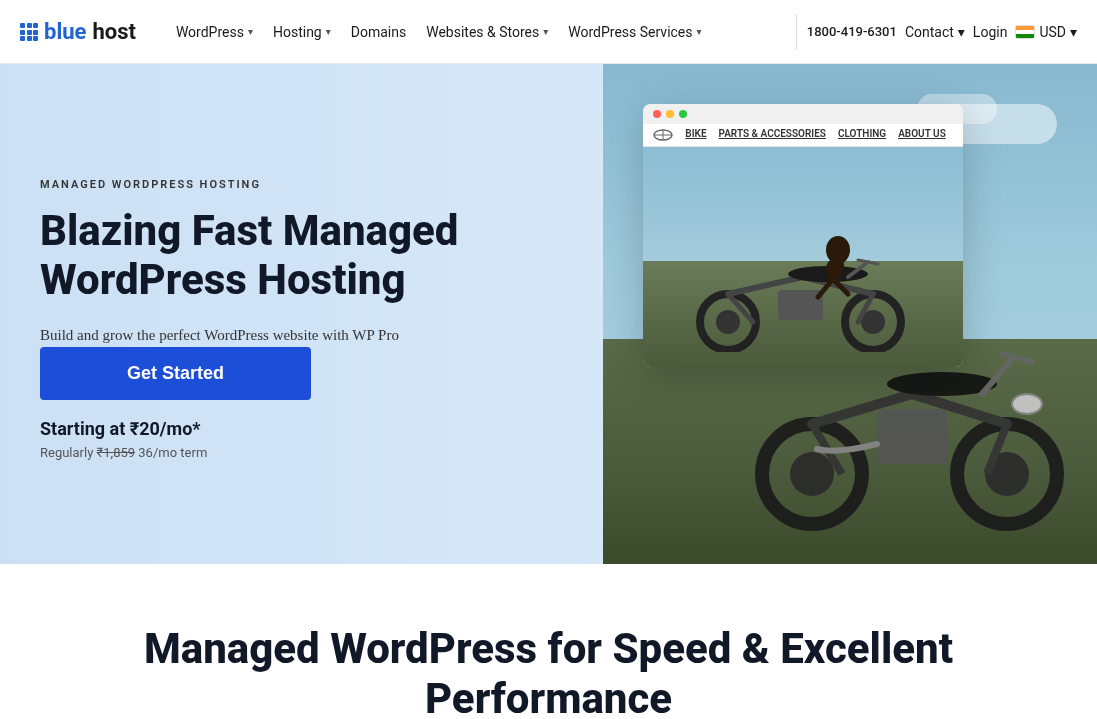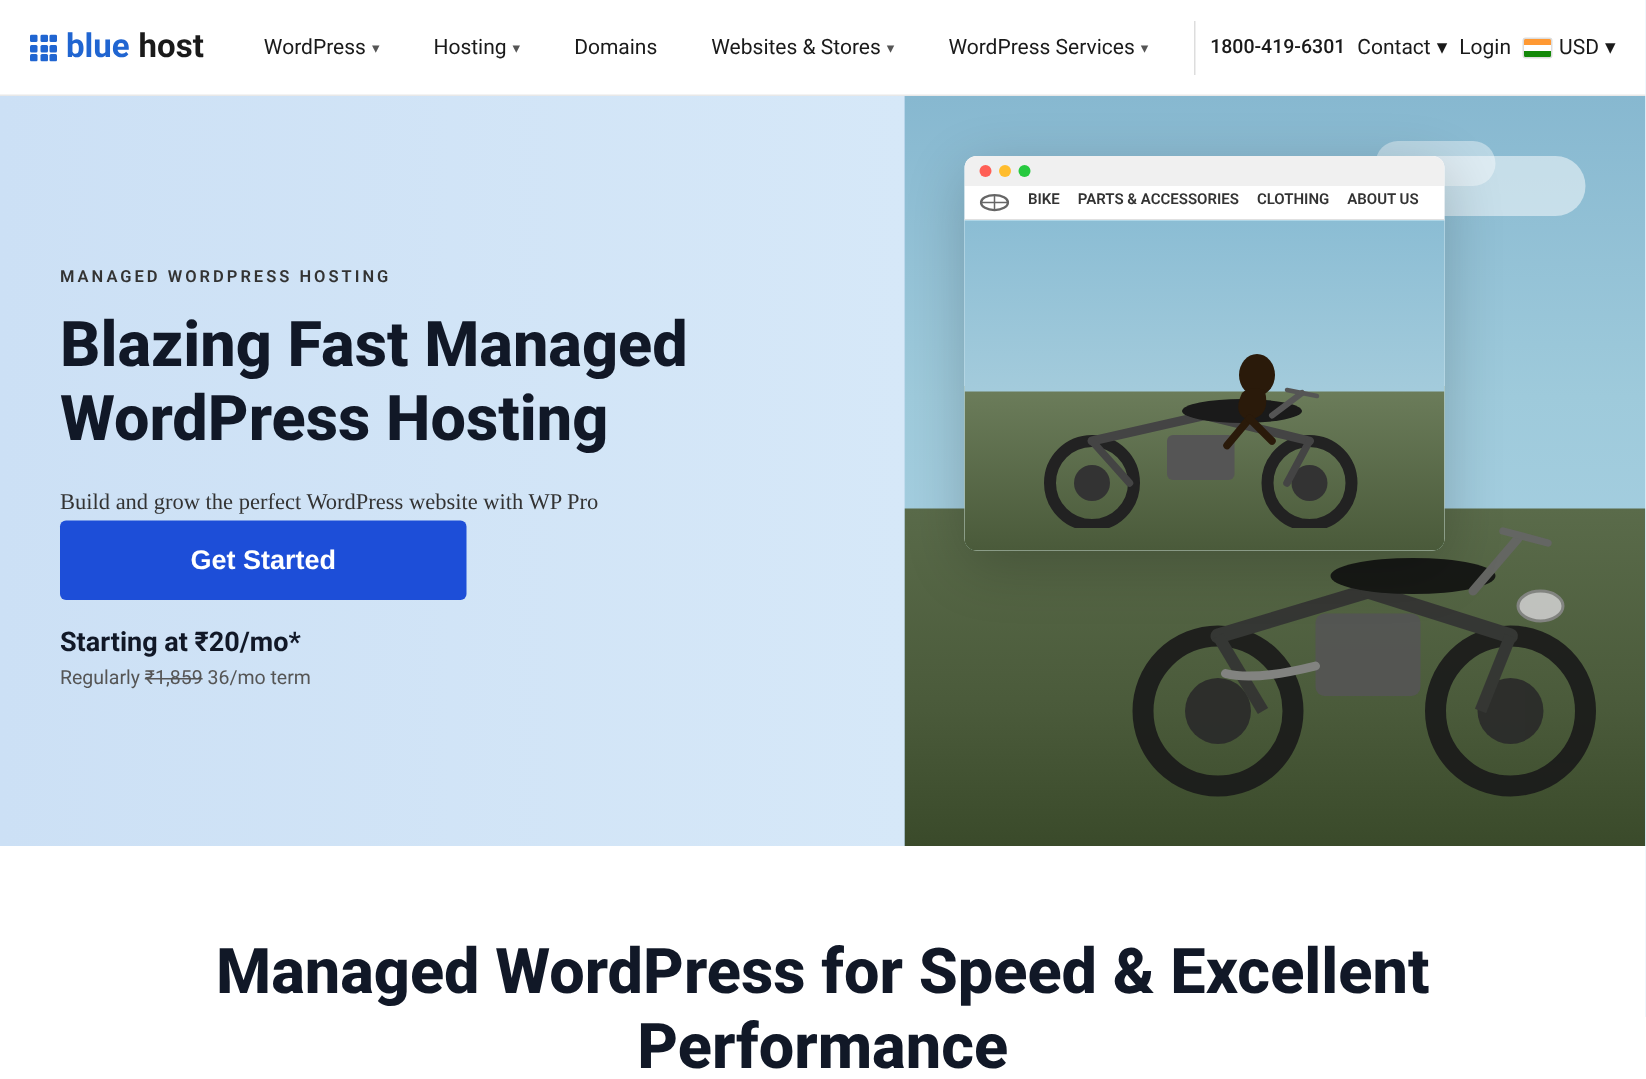--- a/index.html
+++ b/index.html
@@ -24,21 +24,21 @@
       text-decoration: none;
     }
     .logo-icon {
       display: flex;
       align-items: center;
       gap: 2px;
     }
     .nav-links {
       display: flex;
       align-items: center;
-      gap: 16px;
+      gap: 0;
       flex: 1;
       text-align: center;
     }
     .nav-item {
       display: flex;
       align-items: center;
       gap: 4px;
       padding: 8px 10px;
       font-size: 14px;
       color: #1a1a1a;
@@ -194,20 +194,21 @@
     .browser-dot.green { background: #27c93f; }
     .browser-nav {
       background: #fff;
       border-bottom: 1px solid #e0e0e0;
       padding: 4px 10px;
       display: flex;
       gap: 12px;
       font-size: 10px;
       font-weight: 600;
       color: #333;
+      text-decoration: underline;
     }
     .browser-content {
       height: 220px;
       background: linear-gradient(180deg, #87CEEB 0%, #87CEEB 50%, #5a8a6a 50%);
       position: relative;
       overflow: hidden;
     }
 
     
     .section-performance {

